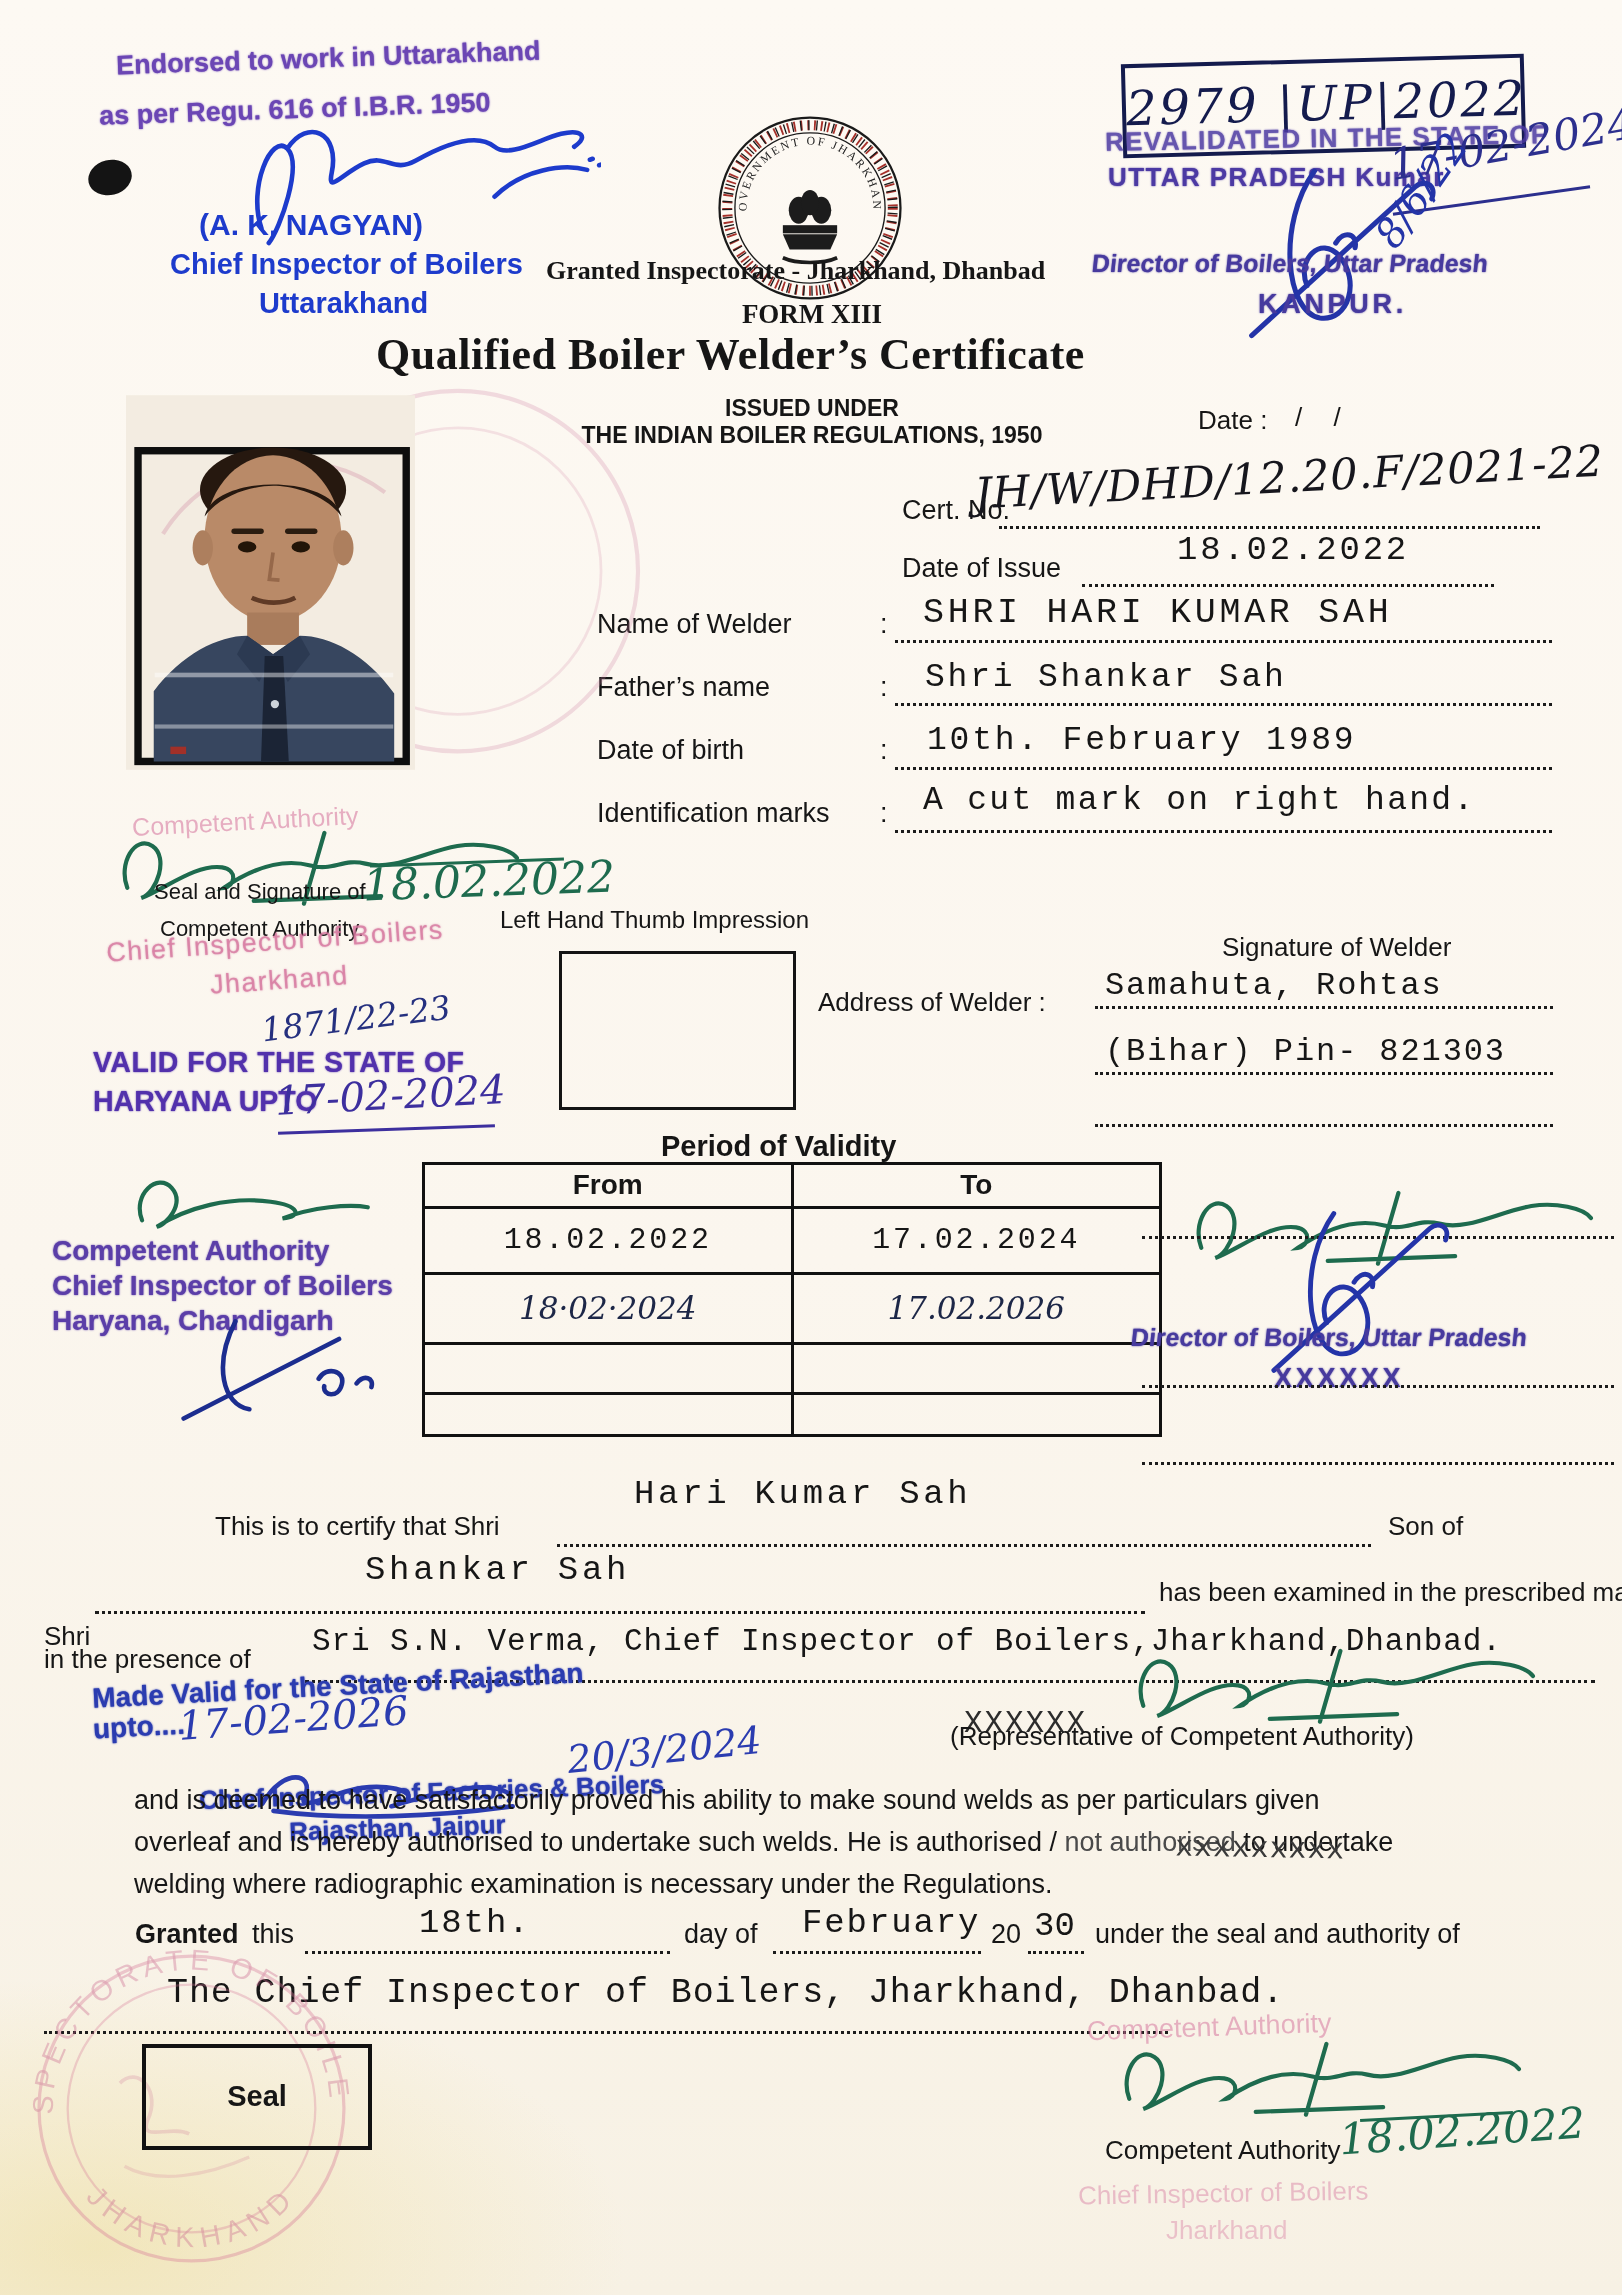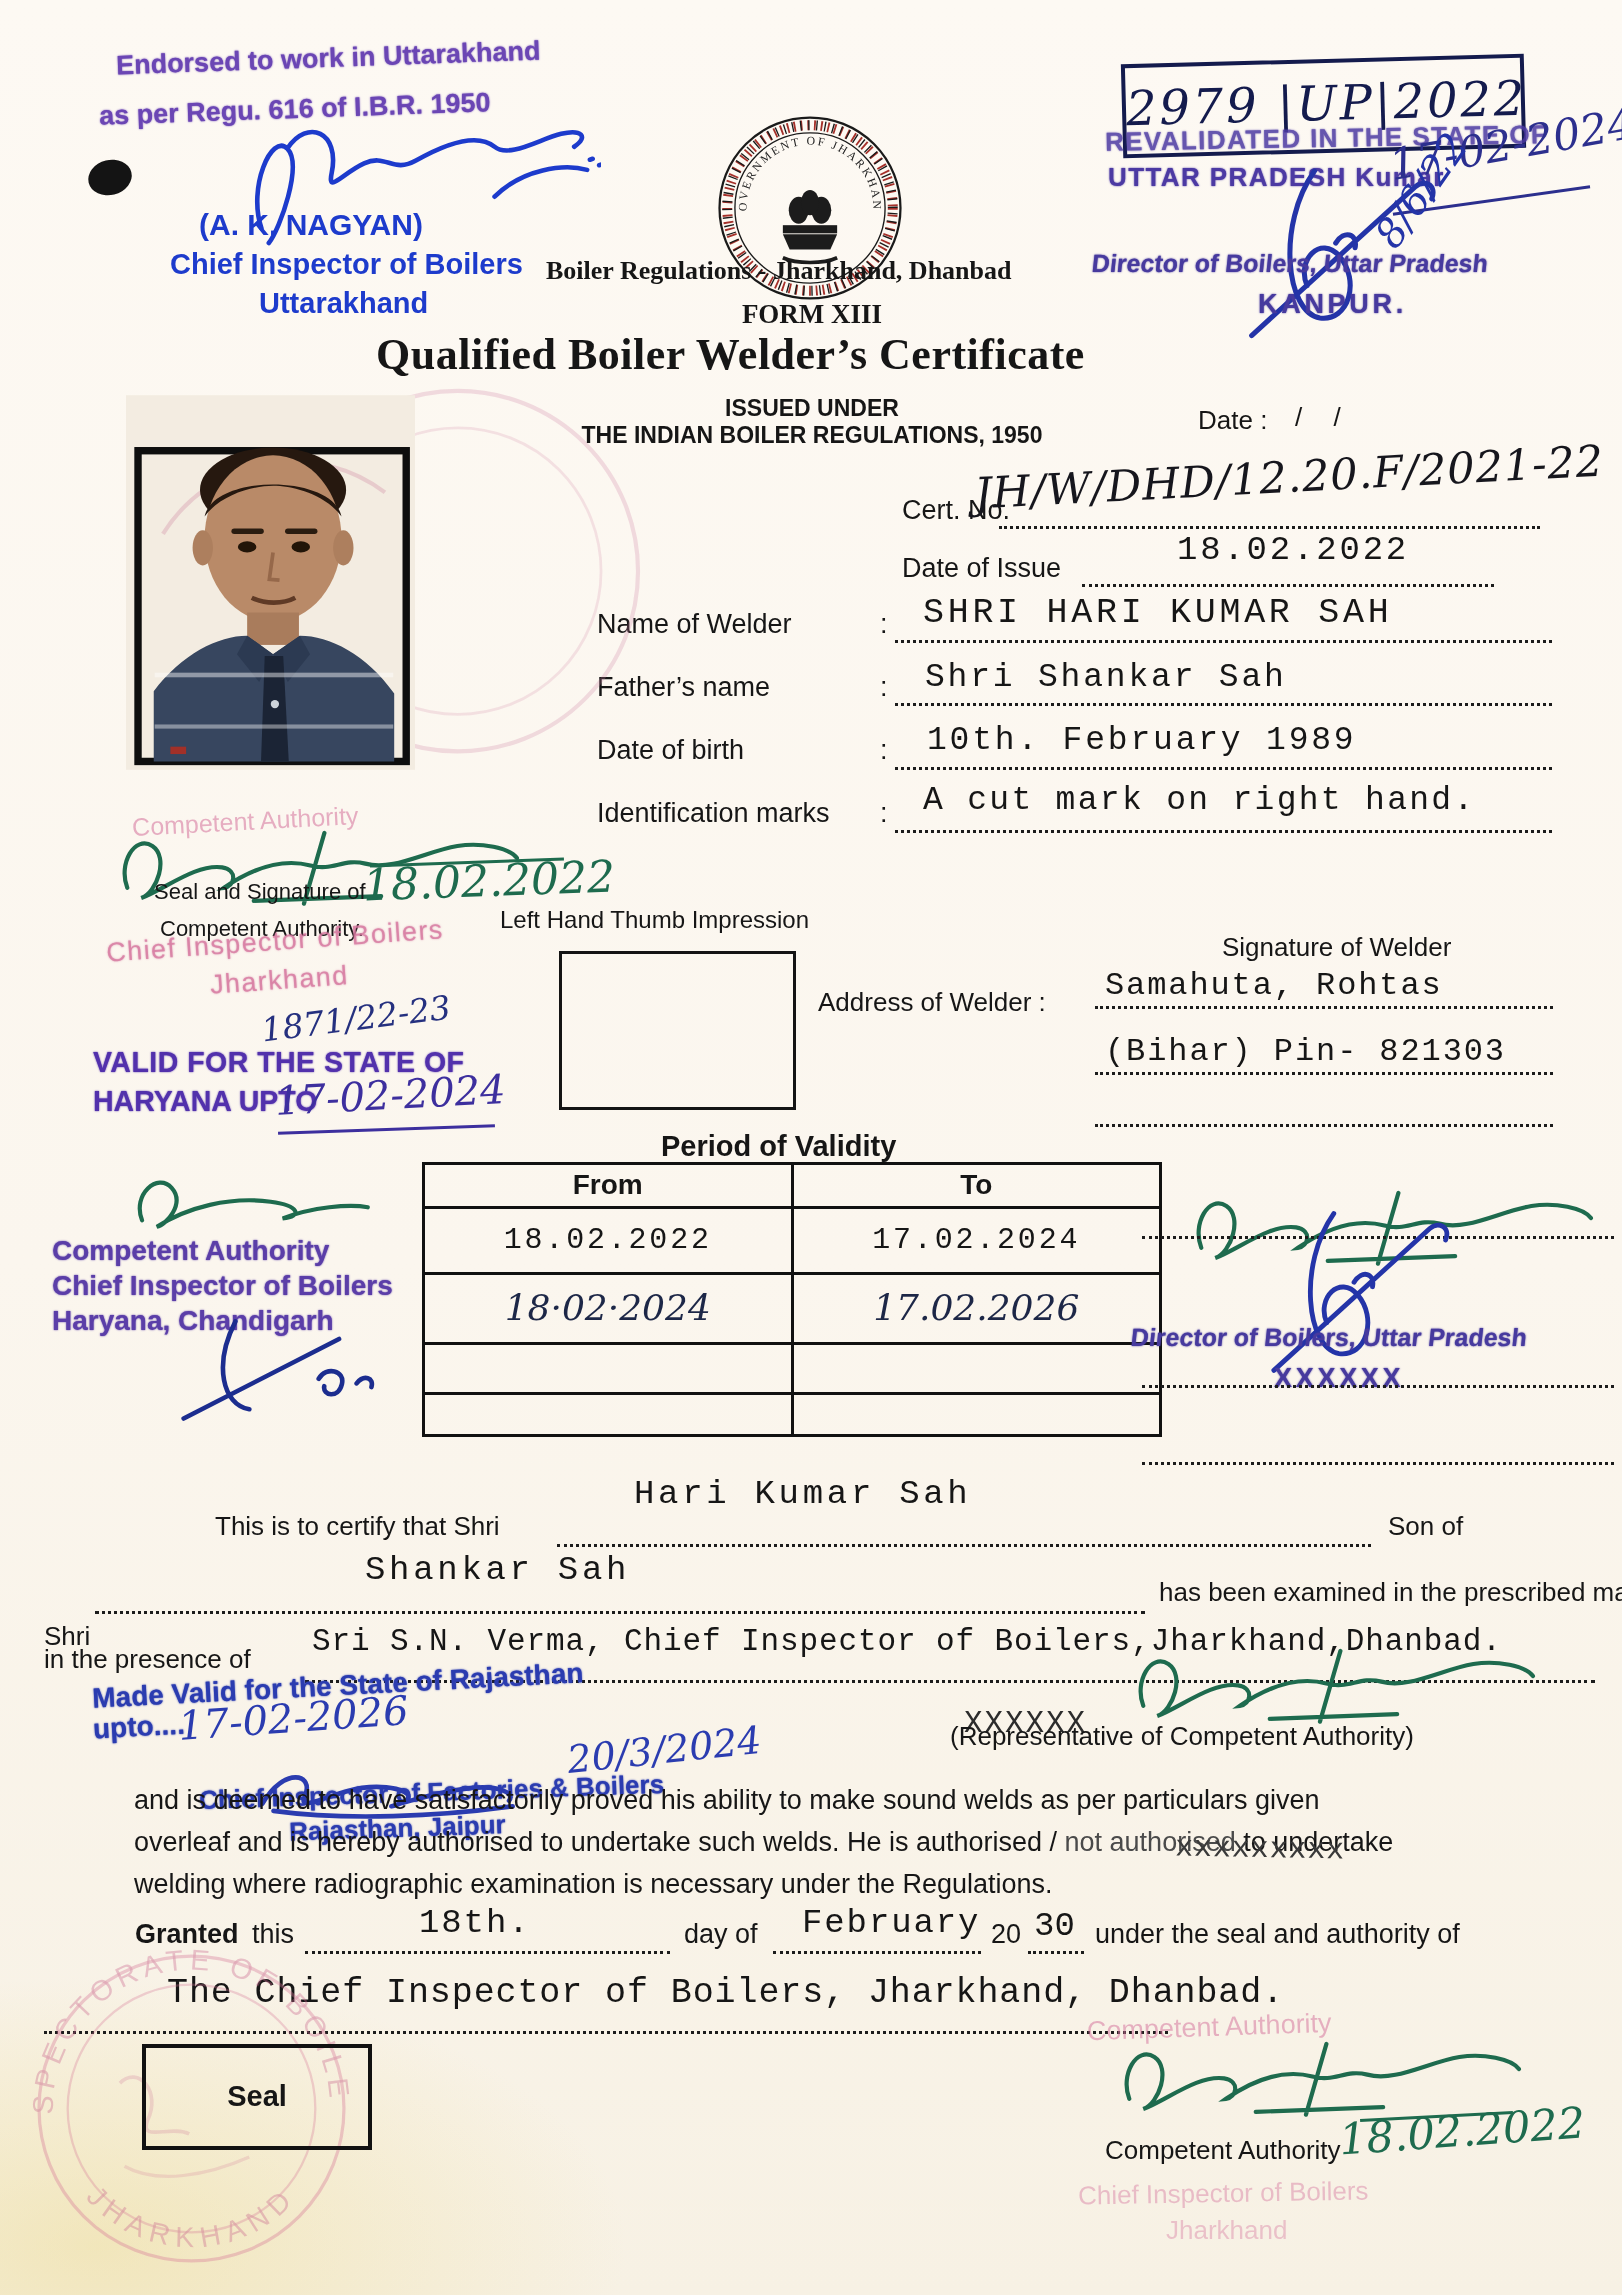--- a/index.html
+++ b/index.html
@@ -16,21 +16,21 @@
   .stamp{text-shadow:0 0 1.9px currentColor;}
   .faintpink{color:rgba(213,118,158,0.72);}
   .purple{color:#5a3fae;}
   .inkblue{color:#25307f;}
   .stampblue{color:#2b3cb0;}
   .green{color:#1e6b4e;}
   .vtable{border-collapse:collapse;table-layout:fixed;}
   .vtable th,.vtable td{border:3.2px solid #111;text-align:center;vertical-align:middle;overflow:hidden;}
   .vtable th{font-size:28px;font-weight:bold;}
   .td-typed{font-family:"Liberation Mono","DejaVu Sans Mono",monospace;font-size:30px;letter-spacing:2.8px;}
-  .td-hand{font-family:"DejaVu Serif",serif;font-style:italic;font-size:36px;color:#1d2747;}
+  .td-hand{font-family:"DejaVu Serif",serif;font-style:italic;font-size:31px;color:#1d2747;}
   svg{display:block;}
 </style>
 </head>
 <body>
 
 <div class="page">
 
   <svg width="0" height="0" style="position:absolute">
     <defs>
       <path id="p-verma" d="M28,148 C8,96 44,34 82,58 C118,82 92,158 58,170 C110,150 176,96 232,104 C268,110 258,146 236,148 C300,104 362,84 422,100 C470,113 492,84 540,96 C600,112 668,70 738,58 C790,50 850,62 866,84 M300,176 L574,166 M452,30 L408,182" fill="none" stroke="currentColor" stroke-width="9" stroke-linecap="round"></path>
@@ -66,21 +66,21 @@
       <textPath href="#embTop" startOffset="50%" text-anchor="middle">GOVERNMENT OF JHARKHAND</textPath>
     </text>
     <ellipse cx="185" cy="215" rx="22" ry="30" fill="#1c1c1c"></ellipse>
     <ellipse cx="235" cy="215" rx="22" ry="30" fill="#1c1c1c"></ellipse>
     <ellipse cx="210" cy="198" rx="20" ry="28" fill="#1c1c1c"></ellipse>
     <rect x="150" y="248" width="120" height="18" fill="#1c1c1c"></rect>
     <path d="M150,268 L270,268 L255,302 L165,302 Z" fill="#1c1c1c"></path>
     <path d="M150,320 C180,334 240,334 270,320" fill="none" stroke="#1c1c1c" stroke-width="8"></path>
   </svg>
 
-  <div class="abs serif b" style="left:546px;top:257px;font-size:26px;">Boiler Regulations - Jharkhand, Dhanbad</div>
+  <div class="abs serif b" style="left:546px;top:257px;font-size:26px;">Granted Inspectorate - Jharkhand, Dhanbad</div>
   <div class="abs serif b ctr" style="left:650px;top:300px;width:324px;font-size:27px;">FORM XIII</div>
   <div class="abs serif b" style="left:376px;top:331px;font-size:44px;letter-spacing:0.5px;">Qualified Boiler Welder’s Certificate</div>
   <div class="abs b ctr" style="left:650px;top:396px;width:324px;font-size:23px;">ISSUED UNDER</div>
   <div class="abs b ctr" style="left:500px;top:423px;width:624px;font-size:23px;">THE INDIAN BOILER REGULATIONS, 1950</div>
   <div class="abs" style="left:1198px;top:406px;font-size:26px;">Date :</div>
   <div class="abs" style="left:1295px;top:403px;font-size:26px;letter-spacing:12px;">/   /</div>
 
   <div class="abs hand ctr" style="left:1122px;top:59px;width:395px;height:86px;border:4.2px solid #141b4d;font-size:48px;color:#141b4d;transform:rotate(-1.5deg);letter-spacing:2.8px;line-height:81px;">2979 |UP|2022</div>
   <div class="abs stamp b" style="left:1105px;top:124px;font-size:26px;color:#4c3aa3;opacity:.85;transform:rotate(-1deg);letter-spacing:1.4px;">REVALIDATED IN THE STATE OF</div>
   <div class="abs stamp b" style="left:1108px;top:163px;font-size:26px;color:#4c3aa3;letter-spacing:1.4px;">UTTAR PRADESH Kumar</div>

